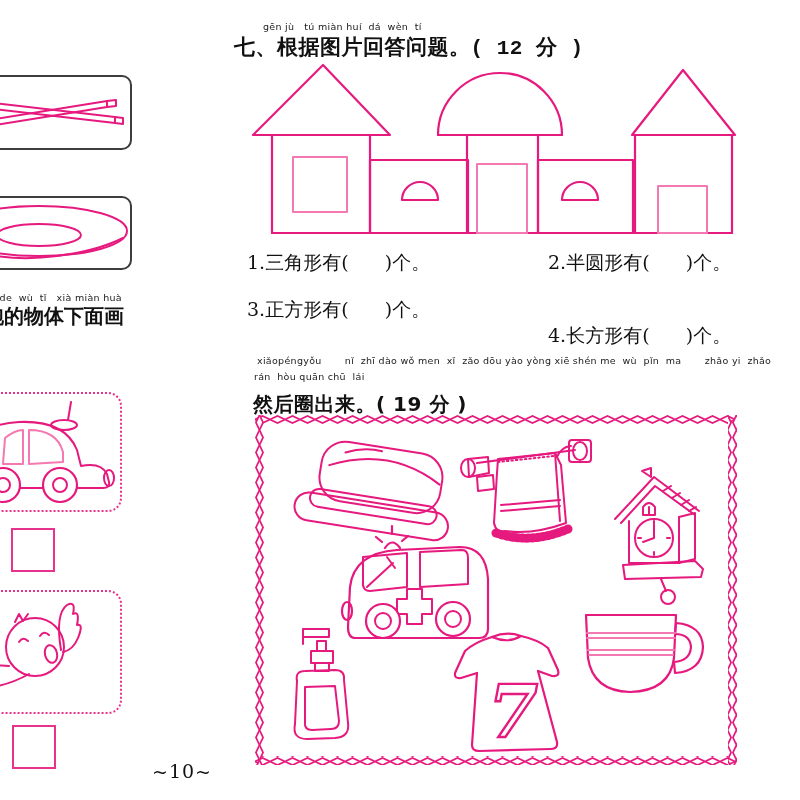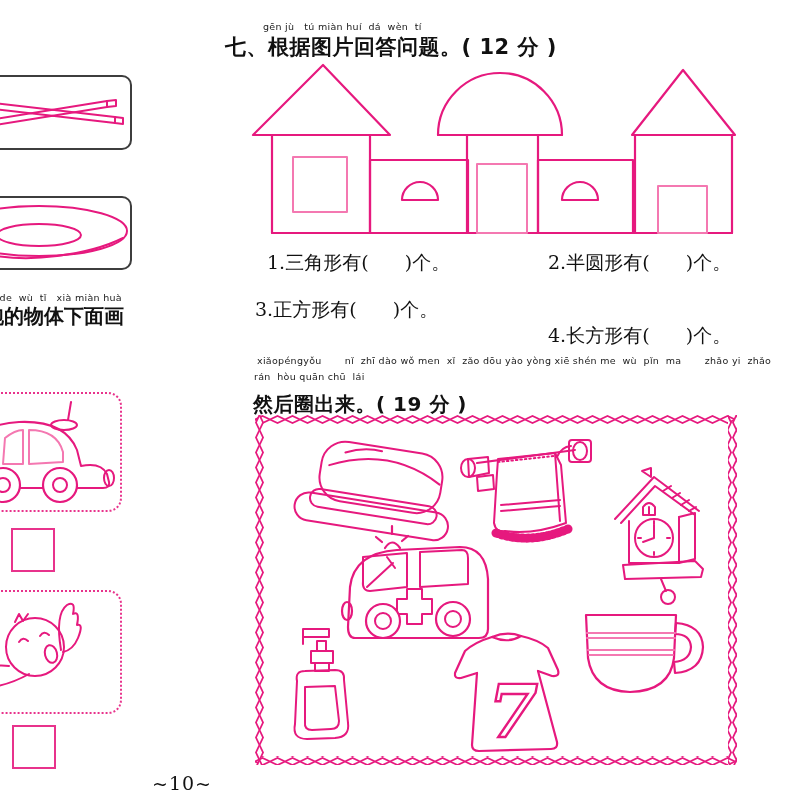--- a/index.html
+++ b/index.html
@@ -5,21 +5,21 @@
   html,body{margin:0;padding:0;}
   #page{position:relative;width:800px;height:800px;background:#ffffff;overflow:hidden;
         font-family:"DejaVu Sans",sans-serif;color:#111;}
   .abs{position:absolute;}
   .pinyin{font-size:9.5px;letter-spacing:0.3px;color:#1a1a1a;white-space:pre;
           font-family:"DejaVu Sans",sans-serif;}
   .heading{font-size:21px;font-weight:700;letter-spacing:0.5px;white-space:pre;
            font-family:"DejaVu Sans",sans-serif;}
   .question{font-size:19px;white-space:pre;font-family:"DejaVu Serif",serif;}
   .caption{font-size:20px;font-weight:700;white-space:pre;}
-  .pagenum{font-size:19px;font-family:"DejaVu Serif",serif;letter-spacing:1px;margin-top:12px;}
+  .pagenum{font-size:19px;font-family:"DejaVu Serif",serif;letter-spacing:1px;}
   .platebox{border:2px solid #3d3d3d;border-radius:10px;background:#fff;overflow:hidden;}
   .dashbox{border:2.5px dotted #e8338c;border-radius:14px;background:#fff;overflow:hidden;}
   .checksq{border:2.5px solid #e8338c;background:#fff;}
   svg{display:block;}
   .ln{fill:none;stroke:#e6197e;stroke-width:2.2;stroke-linecap:round;stroke-linejoin:round;}
   .ln-th{fill:none;stroke:#e6197e;stroke-width:2;stroke-linecap:round;stroke-linejoin:round;}
   .ln-lt{fill:none;stroke:#f478b1;stroke-width:2;stroke-linecap:round;stroke-linejoin:round;}
   .ln-w{fill:#fff;stroke:#e6197e;stroke-width:2.2;}
 </style>
 </head>
@@ -86,21 +86,21 @@
         <ellipse cx="94" cy="62" rx="6" ry="9" transform="rotate(-14 94 62)"></ellipse>
         <path d="M104,58 Q98,22 110,13 Q119,8 116,22 Q123,18 120,33 Q127,31 121,46 Q116,58 106,60"></path>
         <path d="M72,82 Q40,100 2,96 Q-12,94 4,88 Q-6,85 10,80 Q34,72 52,74"></path>
       </g>
     </svg>
   </div>
 
   <div class="abs checksq" style="left:12px;top:725px;width:40px;height:40px;"></div>
 
   <div class="abs pinyin" style="left:263px;top:21px;">gēn jù   tú miàn huí  dá  wèn  tí</div>
-  <div class="abs heading" style="left:225px;top:33px;">七、根据图片回答问题。( 12 分 )</div>
+  <div class="abs heading" style="left:234px;top:33px;font-family:Liberation Mono, monospace;">七、根据图片回答问题。( 12 分 )</div>
 
   <svg class="abs" style="left:250px;top:57px;" width="510" height="185" viewBox="0 0 510 185">
     <g class="ln" stroke-width="2.4">
       <path d="M73,8 L3,78 L140,78 Z"></path>
       <path d="M22,78 L22,176 L120,176 L120,78"></path>
       <rect x="120" y="103" width="98" height="73"></rect>
       <path d="M152,143 A18,18 0 0 1 188,143 Z"></path>
       <path d="M188,78 A62,62 0 0 1 312,78"></path>
       <path d="M188,78 L312,78"></path>
       <path d="M217,78 L217,176 M288,78 L288,176"></path>
@@ -110,23 +110,23 @@
       <path d="M385,78 L385,176 L482,176 L482,78"></path>
       <path d="M22,176 L482,176"></path>
     </g>
     <g class="ln-lt" stroke-width="2.2">
       <rect x="43" y="100" width="54" height="55"></rect>
       <rect x="227" y="107" width="50" height="69"></rect>
       <rect x="408" y="129" width="49" height="47"></rect>
     </g>
   </svg>
 
-  <div class="abs question" style="left:247px;top:250px;margin-left:20px;">1.三角形有(      )个。</div>
+  <div class="abs question" style="left:247px;top:250px;">1.三角形有(      )个。</div>
   <div class="abs question" style="left:548px;top:250px;">2.半圆形有(      )个。</div>
-  <div class="abs question" style="left:255px;top:297px;">3.正方形有(      )个。</div>
+  <div class="abs question" style="left:247px;top:297px;">3.正方形有(      )个。</div>
   <div class="abs question" style="left:548px;top:297px;margin-top:26px;">4.长方形有(      )个。</div>
 
   <div class="abs pinyin" style="left:257px;top:343px;margin-top:12px;">xiǎopéngyǒu       nǐ  zhī dào wǒ men  xǐ  zǎo dōu yào yòng xiē shén me  wù  pǐn  ma       zhǎo yi  zhǎo</div>
   <div class="abs pinyin" style="left:254px;top:371px;">rán  hòu quān chū  lái</div>
   <div class="abs heading" style="left:253px;top:391px;font-size:20px;">然后圈出来。( 19 分 )</div>
 
   <svg class="abs" style="left:255px;top:415px;" width="482" height="350" viewBox="0 0 482 350">
     <defs>
       <pattern id="chainH" width="15" height="9" patternUnits="userSpaceOnUse">
         <path d="M0,4.5 L7.5,1 L15,4.5 L7.5,8 Z" fill="#fff" stroke="#e6197e" stroke-width="1.6"></path>

